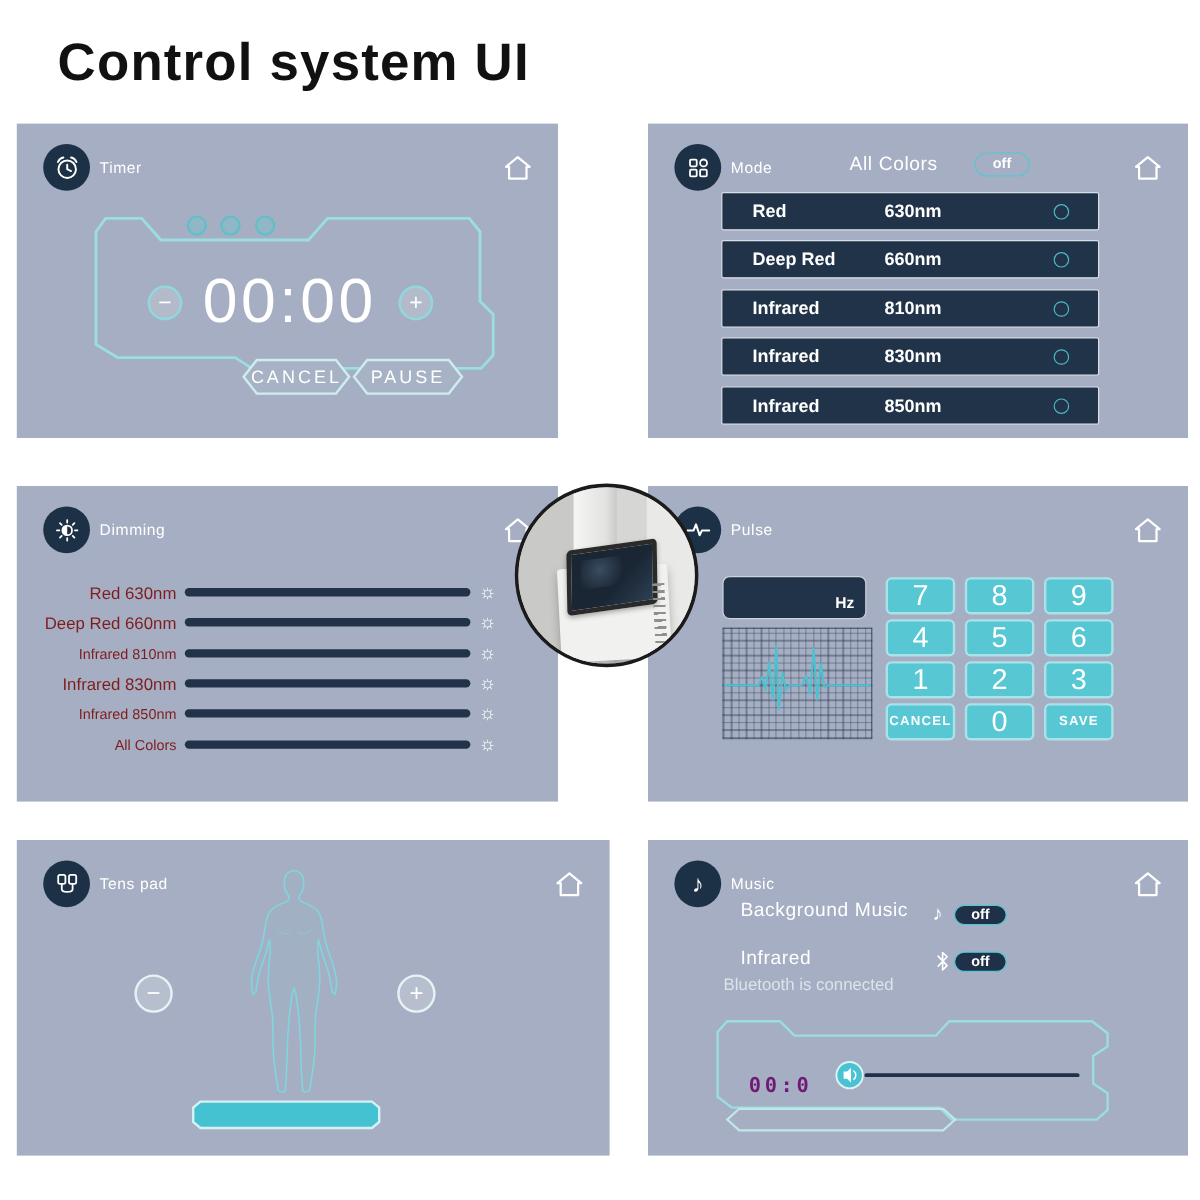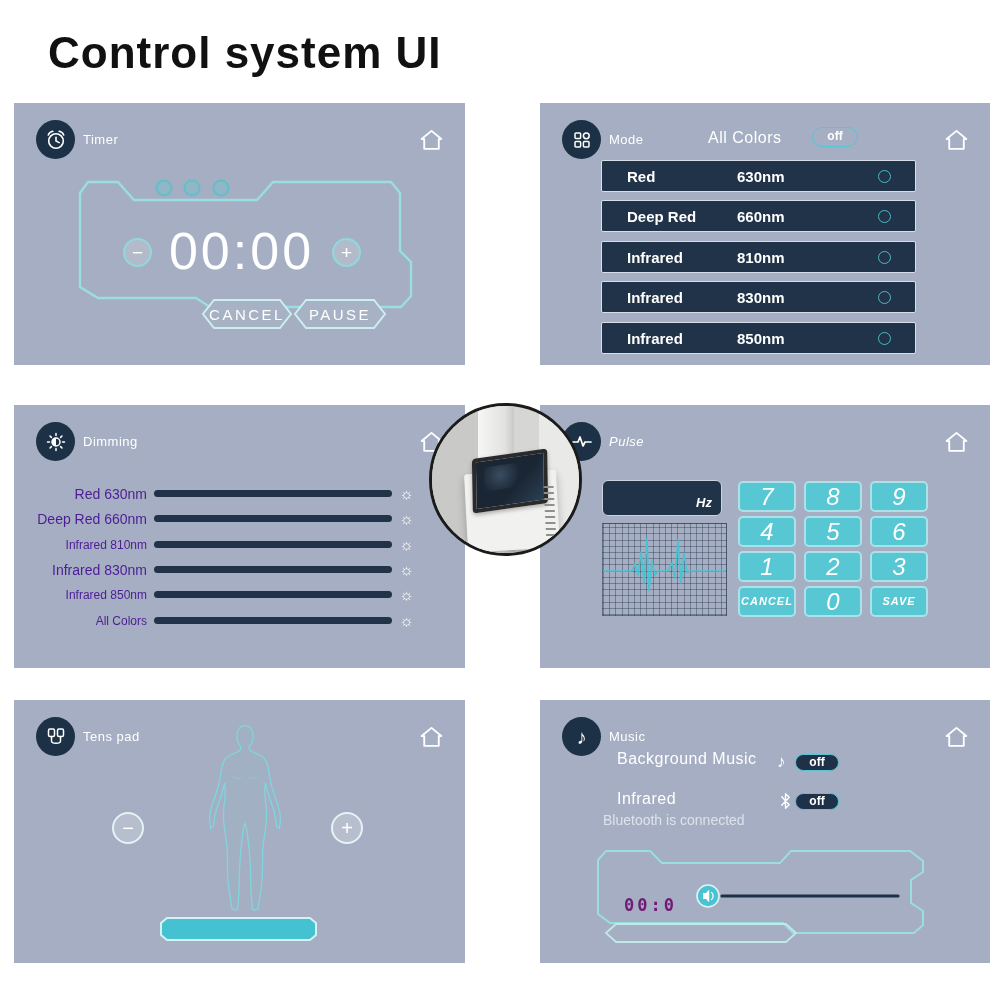--- a/index.html
+++ b/index.html
@@ -4,22 +4,22 @@
 <style>
   * { margin:0; padding:0; box-sizing:border-box; }
   html,body { width:1000px; height:1000px; background:#ffffff; font-family:"Liberation Sans", sans-serif; position:relative; overflow:hidden; }
 
   .page-title { position:absolute; left:48px; top:28px; font-size:44px; font-weight:bold; color:#111; letter-spacing:1px; }
 
   .panel { position:absolute; background:#a5aec2; }
   #panel-timer   { left:14px;  top:103px; width:451px; height:262px; }
   #panel-mode    { left:540px; top:103px; width:450px; height:262px; }
   #panel-dimming { left:14px;  top:405px; width:451px; height:263px; }
-  #panel-pulse   { left:540px; top:405px; width:450px; height:263px;font-style:italic; }
-  #panel-tens    { left:14px;  top:700px; width:451px; height:263px; }
+  #panel-pulse   { left:540px; top:405px; width:450px; height:263px; }
+  #panel-tens    { left:14px;  top:700px; width:494px; height:263px; }
   #panel-music   { left:540px; top:700px; width:450px; height:263px; }
 
   .phead { position:absolute; left:22px; top:17px; display:flex; align-items:center; gap:8px; z-index:3; }
   .picon { width:39px; height:39px; border-radius:50%; background:#1d3146; display:flex; align-items:center; justify-content:center; flex:0 0 auto; }
   .plabel { color:#fff; font-size:13px; letter-spacing:.5px; }
   .home { position:absolute; right:20px; top:24px; z-index:3; cursor:pointer; }
 
   svg { display:block; }
   .overlay-svg { position:absolute; left:0; top:0; z-index:1; }
 
@@ -41,21 +41,21 @@
   #mode-off-pill { position:absolute; left:272px; top:24px; width:46px; height:20px; line-height:17px; background:transparent; }
   .mode-row { position:absolute; left:61px; width:315px; height:32px; background:#203349; border:1px solid #d9dfe8;
               border-radius:2px; color:#fff; z-index:2; cursor:pointer; }
   .mode-row .mname { position:absolute; left:25px; top:7px; font-size:15px; font-weight:600; }
   .mode-row .mnm   { position:absolute; left:135px; top:7px; font-size:15px; font-weight:600; }
   .mode-row .mradio{ position:absolute; right:24px; top:9px; width:13px; height:13px; border-radius:50%;
                      border:1.5px solid #4db9c6; }
 
   
   .dim-row { position:absolute; left:0; width:451px; height:17px; display:flex; align-items:center; z-index:2; }
-  .dim-label { width:140px; text-align:right; color:#4c1d95; font-size:14px; padding-right:7px; white-space:nowrap; }
+  .dim-label { width:140px; text-align:right; color:#7f1d1d; font-size:14px; padding-right:7px; white-space:nowrap; }
   .dim-label.small { font-size:12px; }
   .dim-track { width:238px; height:7px; background:#223349; border-radius:4px; cursor:pointer; }
   .dim-sun { color:#fff; font-size:16px; margin-left:7px; line-height:1; }
 
   
   .hz-display { position:absolute; left:62px; top:75px; width:120px; height:36px; background:#203349;
                 border:1px solid #ccd3de; border-radius:6px; z-index:2; }
   .hz-display span { position:absolute; right:9px; bottom:5px; color:#fff; font-size:13px; font-weight:bold; }
   .ekg-grid { position:absolute; left:62px; top:118px; width:125px; height:93px; z-index:2;
               border:1px solid rgba(30,48,72,.5);

